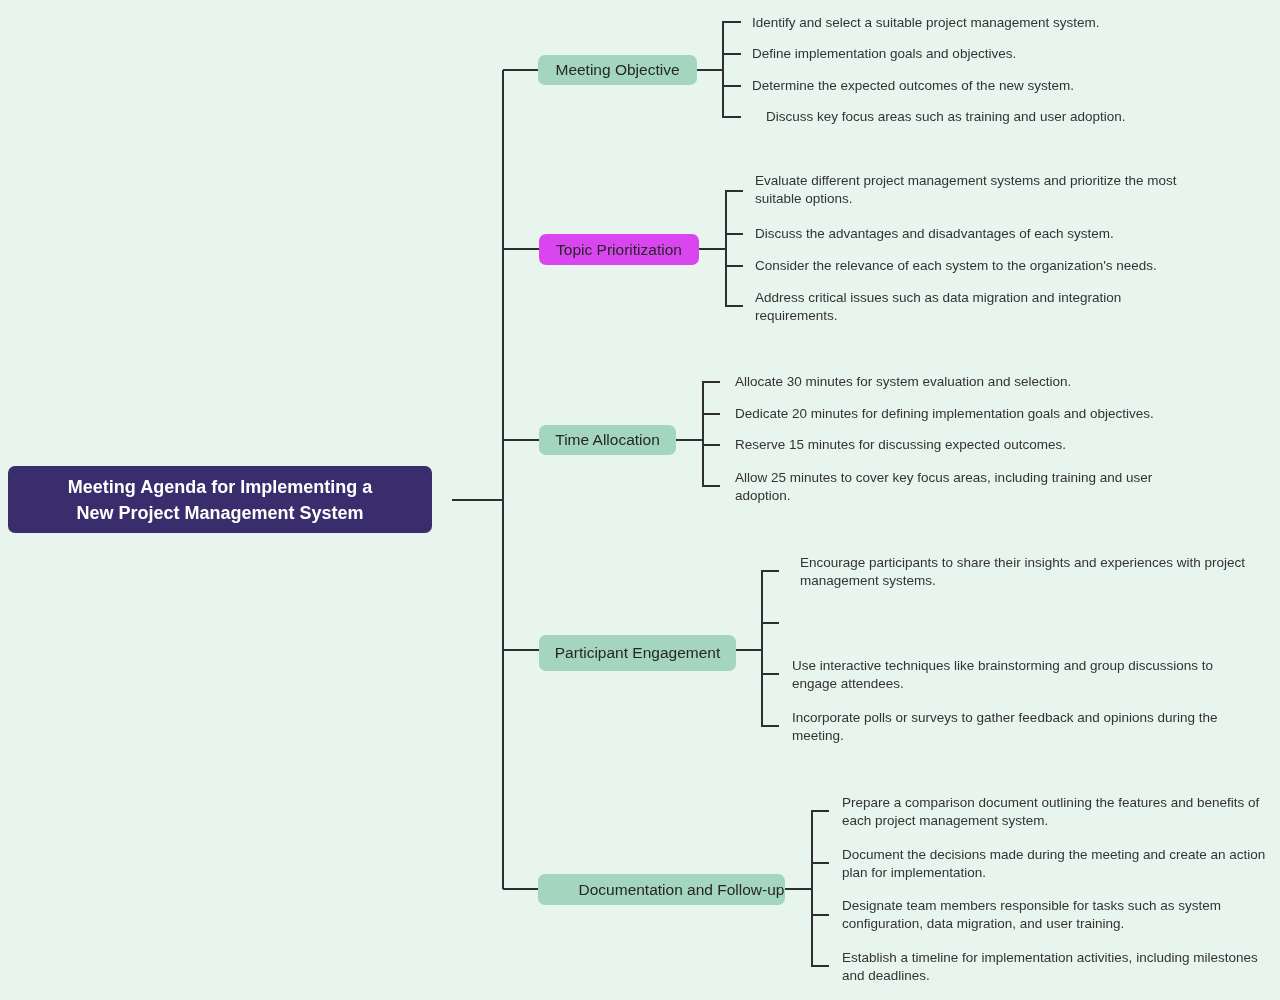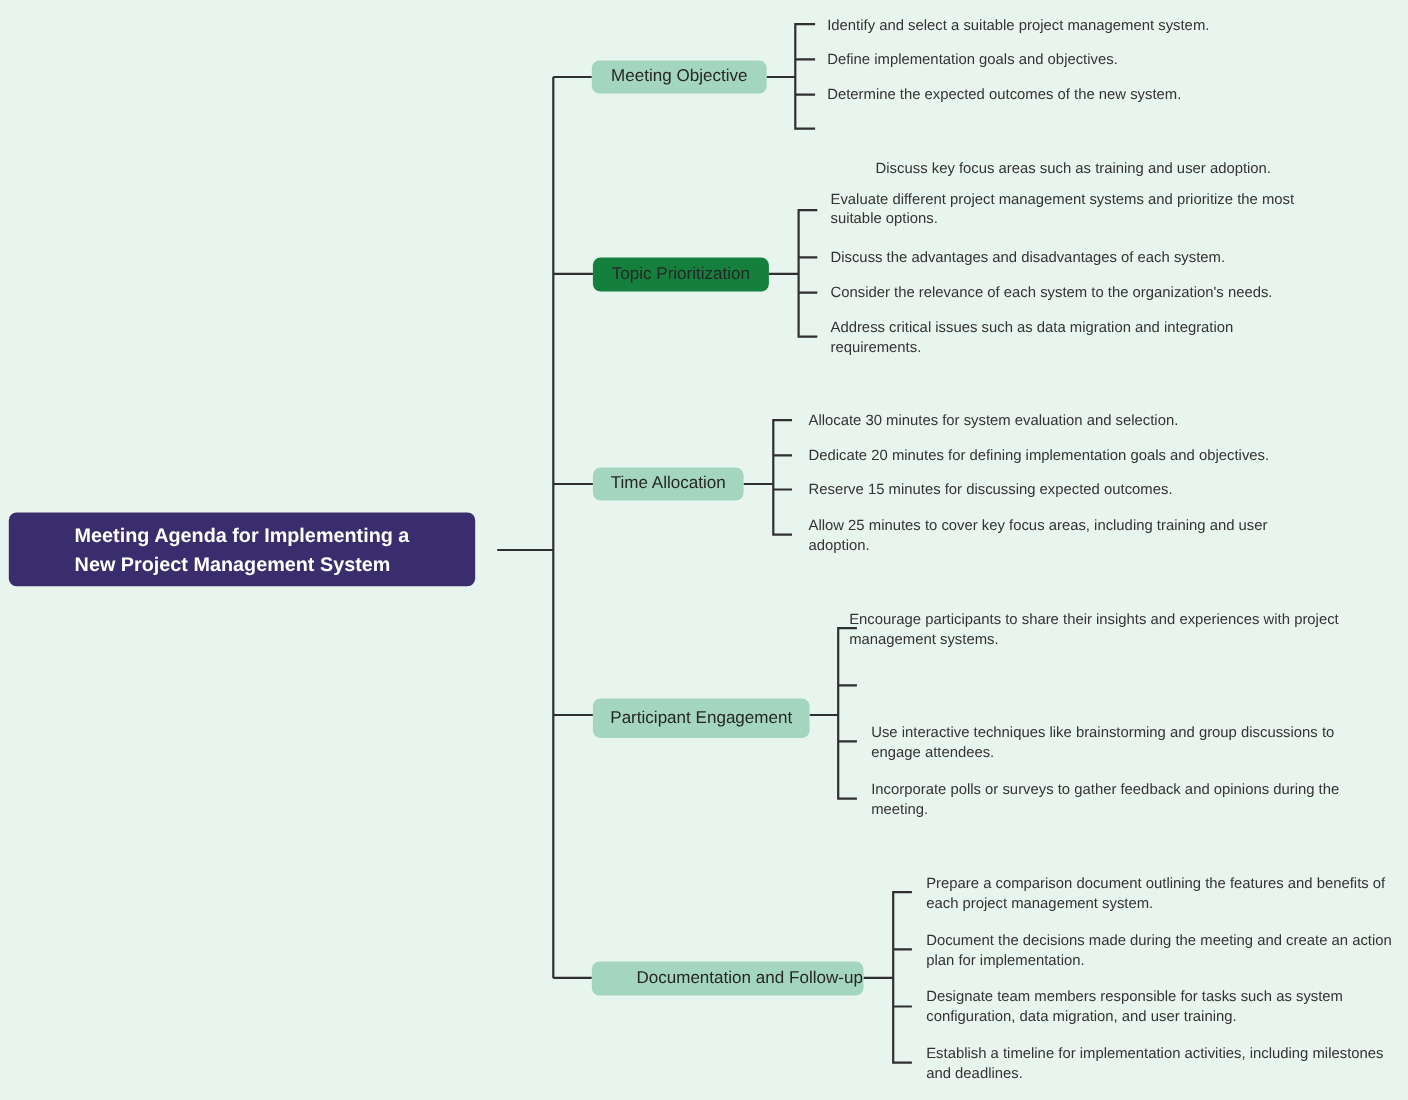--- a/index.html
+++ b/index.html
@@ -25,21 +25,21 @@
     stroke-width: 2;
     fill: none;
   }
   .node {
     position: absolute;
     display: flex;
     align-items: center;
     justify-content: center;
     border-radius: 7px;
     white-space: pre-line;
-    text-align: left;
+    text-align: center;
     box-sizing: border-box;
   }
   .root-node {
     font-weight: bold;
     font-size: 18px;
     line-height: 26px;
   }
   .branch-node {
     font-size: 15.5px;
     color: #262626;
@@ -64,47 +64,47 @@
     <path d="M503 440 H539 M676 440 H703 M720 382 H703 V486 H720 M703 414 H720 M703 445 H720"></path>
     <path d="M503 650 H539 M736 650 H762 M779 571 H762 V726 H779 M762 623 H779 M762 674 H779"></path>
     <path d="M503 889 H538 M785 889 H812 M829 811 H812 V966 H829 M812 863 H829 M812 915 H829"></path>
   </svg>
 
   <div class="node root-node" style="left: 8px; top: 466px; width: 424px; height: 67px; background: rgb(58, 45, 109); color: rgb(255, 255, 255);">Meeting Agenda for Implementing a
 New Project Management System</div>
 
   <div class="node branch-node" style="left: 538px; top: 55px; width: 159px; height: 30px; background: rgb(164, 214, 191);">Meeting Objective</div>
 
-  <div class="node branch-node" style="left: 539px; top: 234px; width: 160px; height: 31px; background: #15803d;">Topic Prioritization</div>
+  <div class="node branch-node" style="left: 539px; top: 234px; width: 160px; height: 31px; background: #d946ef;">Topic Prioritization</div>
 
   <div class="node branch-node" style="left: 539px; top: 425px; width: 137px; height: 30px; background: rgb(164, 214, 191);">Time Allocation</div>
 
   <div class="node branch-node" style="left: 539px; top: 635px; width: 197px; height: 36px; background: rgb(164, 214, 191);">Participant Engagement</div>
 
   <div class="node branch-node" style="left: 538px; top: 874px; width: 247px; height: 31px; background: rgb(164, 214, 191); padding-left: 40px;">Documentation and Follow-up</div>
 
   <div class="leaf" style="left:752px; top:14px;text-align:center;">Identify and select a suitable project management system.</div>
   <div class="leaf" style="left:752px; top:45px;">Define implementation goals and objectives.</div>
   <div class="leaf" style="left:752px; top:77px;">Determine the expected outcomes of the new system.</div>
-  <div class="leaf" style="left:796px; top:108px;margin-top:36px;">Discuss key focus areas such as training and user adoption.</div>
+  <div class="leaf" style="left:766px; top:108px;">Discuss key focus areas such as training and user adoption.</div>
 
   <div class="leaf" style="left:755px; top:172px;">Evaluate different project management systems and prioritize the most
 suitable options.</div>
   <div class="leaf" style="left:755px; top:225px;">Discuss the advantages and disadvantages of each system.</div>
   <div class="leaf" style="left:755px; top:257px;">Consider the relevance of each system to the organization's needs.</div>
   <div class="leaf" style="left:755px; top:289px;">Address critical issues such as data migration and integration
 requirements.</div>
 
   <div class="leaf" style="left:735px; top:373px;">Allocate 30 minutes for system evaluation and selection.</div>
   <div class="leaf" style="left:735px; top:405px;">Dedicate 20 minutes for defining implementation goals and objectives.</div>
   <div class="leaf" style="left:735px; top:436px;">Reserve 15 minutes for discussing expected outcomes.</div>
   <div class="leaf" style="left:735px; top:469px;">Allow 25 minutes to cover key focus areas, including training and user
 adoption.</div>
 
-  <div class="leaf" style="left:772px; top:554px;">Encourage participants to share their insights and experiences with project
+  <div class="leaf" style="left:800px; top:554px;">Encourage participants to share their insights and experiences with project
 management systems.</div>
   <div class="leaf" style="left:792px; top:657px;">Use interactive techniques like brainstorming and group discussions to
 engage attendees.</div>
   <div class="leaf" style="left:792px; top:709px;">Incorporate polls or surveys to gather feedback and opinions during the
 meeting.</div>
 
   <div class="leaf" style="left:842px; top:794px;">Prepare a comparison document outlining the features and benefits of
 each project management system.</div>
   <div class="leaf" style="left:842px; top:846px;">Document the decisions made during the meeting and create an action
 plan for implementation.</div>

